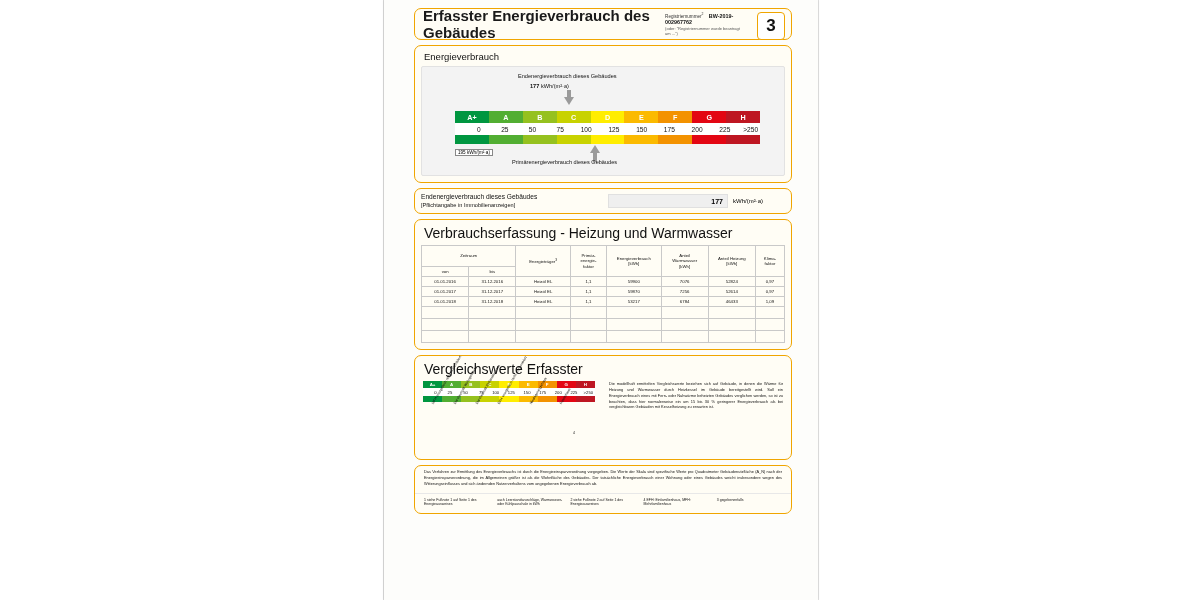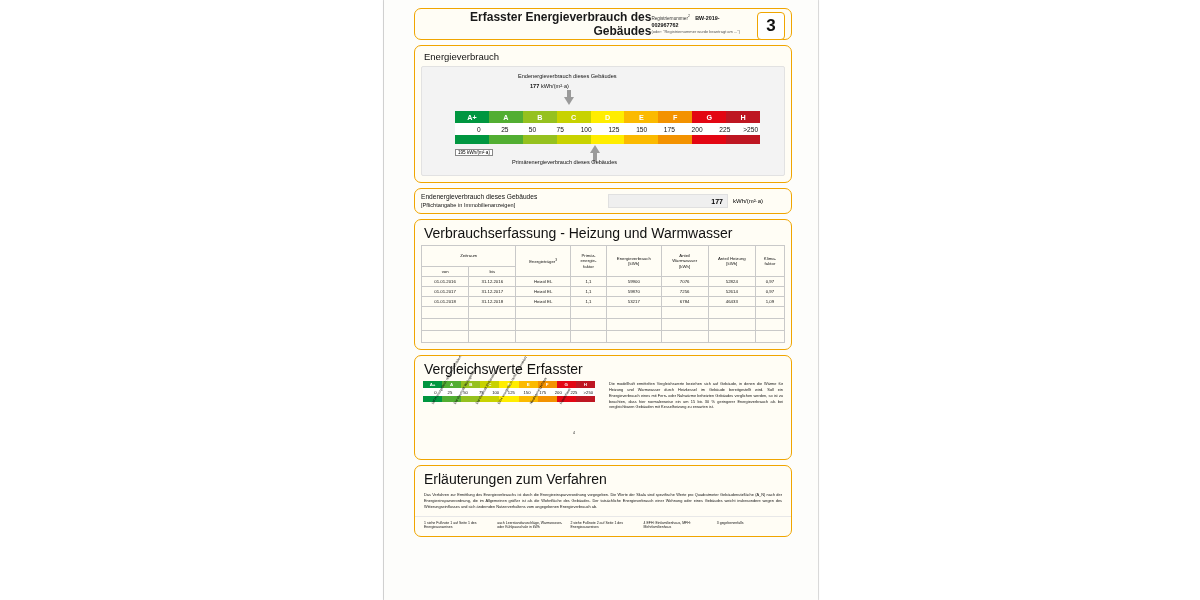--- a/index.html
+++ b/index.html
@@ -98,24 +98,23 @@
   }
   
   .band {
     height: 32px;
     display: flex;
     align-items: center;
     padding: 0 8px;
     position: relative;
   }
   .band .band-title {
-    font-size: 12px;
+    font-size: 15px;
     font-weight: bold;
     color: #1a1a1a;
-    text-align: right;
   }
   .reg-block {
     margin-left: auto;
     margin-right: 42px;
     text-align: left;
     line-height: 1.25;
   }
   .reg-line1 { font-size: 4.6px; color: #333; }
   .reg-num { font-size: 5.4px; font-weight: bold; color: #111; margin-left: 4px; }
   .reg-line2 { font-size: 4px; color: #555; }
@@ -596,21 +595,20 @@
                 <div class="vgl-tick" style="left: 106px; top: 0px;">Niedrigenergiehaus</div>
                 <div class="vgl-tick" style="left: 136px; top: 0px;">Passivhaus</div>
                 <div class="vgl-tick" style="left: 150px; top: 28px; transform: none;">4</div>
               </div>
           </div>
           <div class="vgl-right">Die modellhaft ermittelten Vergleichswerte beziehen sich auf Gebäude, in denen die Wärme für Heizung und Warmwasser durch Heizkessel im Gebäude bereitgestellt wird. Soll ein Energieverbrauch eines mit Fern- oder Nahwärme beheizten Gebäudes verglichen werden, so ist zu beachten, dass hier normalerweise ein um 15 bis 30 % geringerer Energieverbrauch als bei vergleichbaren Gebäuden mit Kesselheizung zu erwarten ist.</div>
         </div>
       </div>
 
       <div class="box">
-        <div class="sec-head small">Erläuterungen zum Verfahren</div>
         <div class="erl-body">Das Verfahren zur Ermittlung des Energieverbrauchs ist durch die Energieeinsparverordnung vorgegeben. Die Werte der Skala sind spezifische Werte pro Quadratmeter Gebäudenutzfläche (A_N) nach der Energieeinsparverordnung, die im Allgemeinen größer ist als die Wohnfläche des Gebäudes. Der tatsächliche Energieverbrauch einer Wohnung oder eines Gebäudes weicht insbesondere wegen des Witterungseinflusses und sich ändernden Nutzerverhaltens vom angegebenen Energieverbrauch ab.</div>
         <div class="footnotes" id="footnotes">
             <div>1 siehe Fußnote 1 auf Seite 1 des Energieausweises</div>
             <div>auch Leerstandszuschläge, Warmwasser- oder Kühlpauschale in kWh</div>
             <div>2 siehe Fußnote 2 auf Seite 1 des Energieausweises</div>
             <div>4 EFH: Einfamilienhaus, MFH: Mehrfamilienhaus</div>
             <div>3 gegebenenfalls</div>
           </div>
       </div>
 

